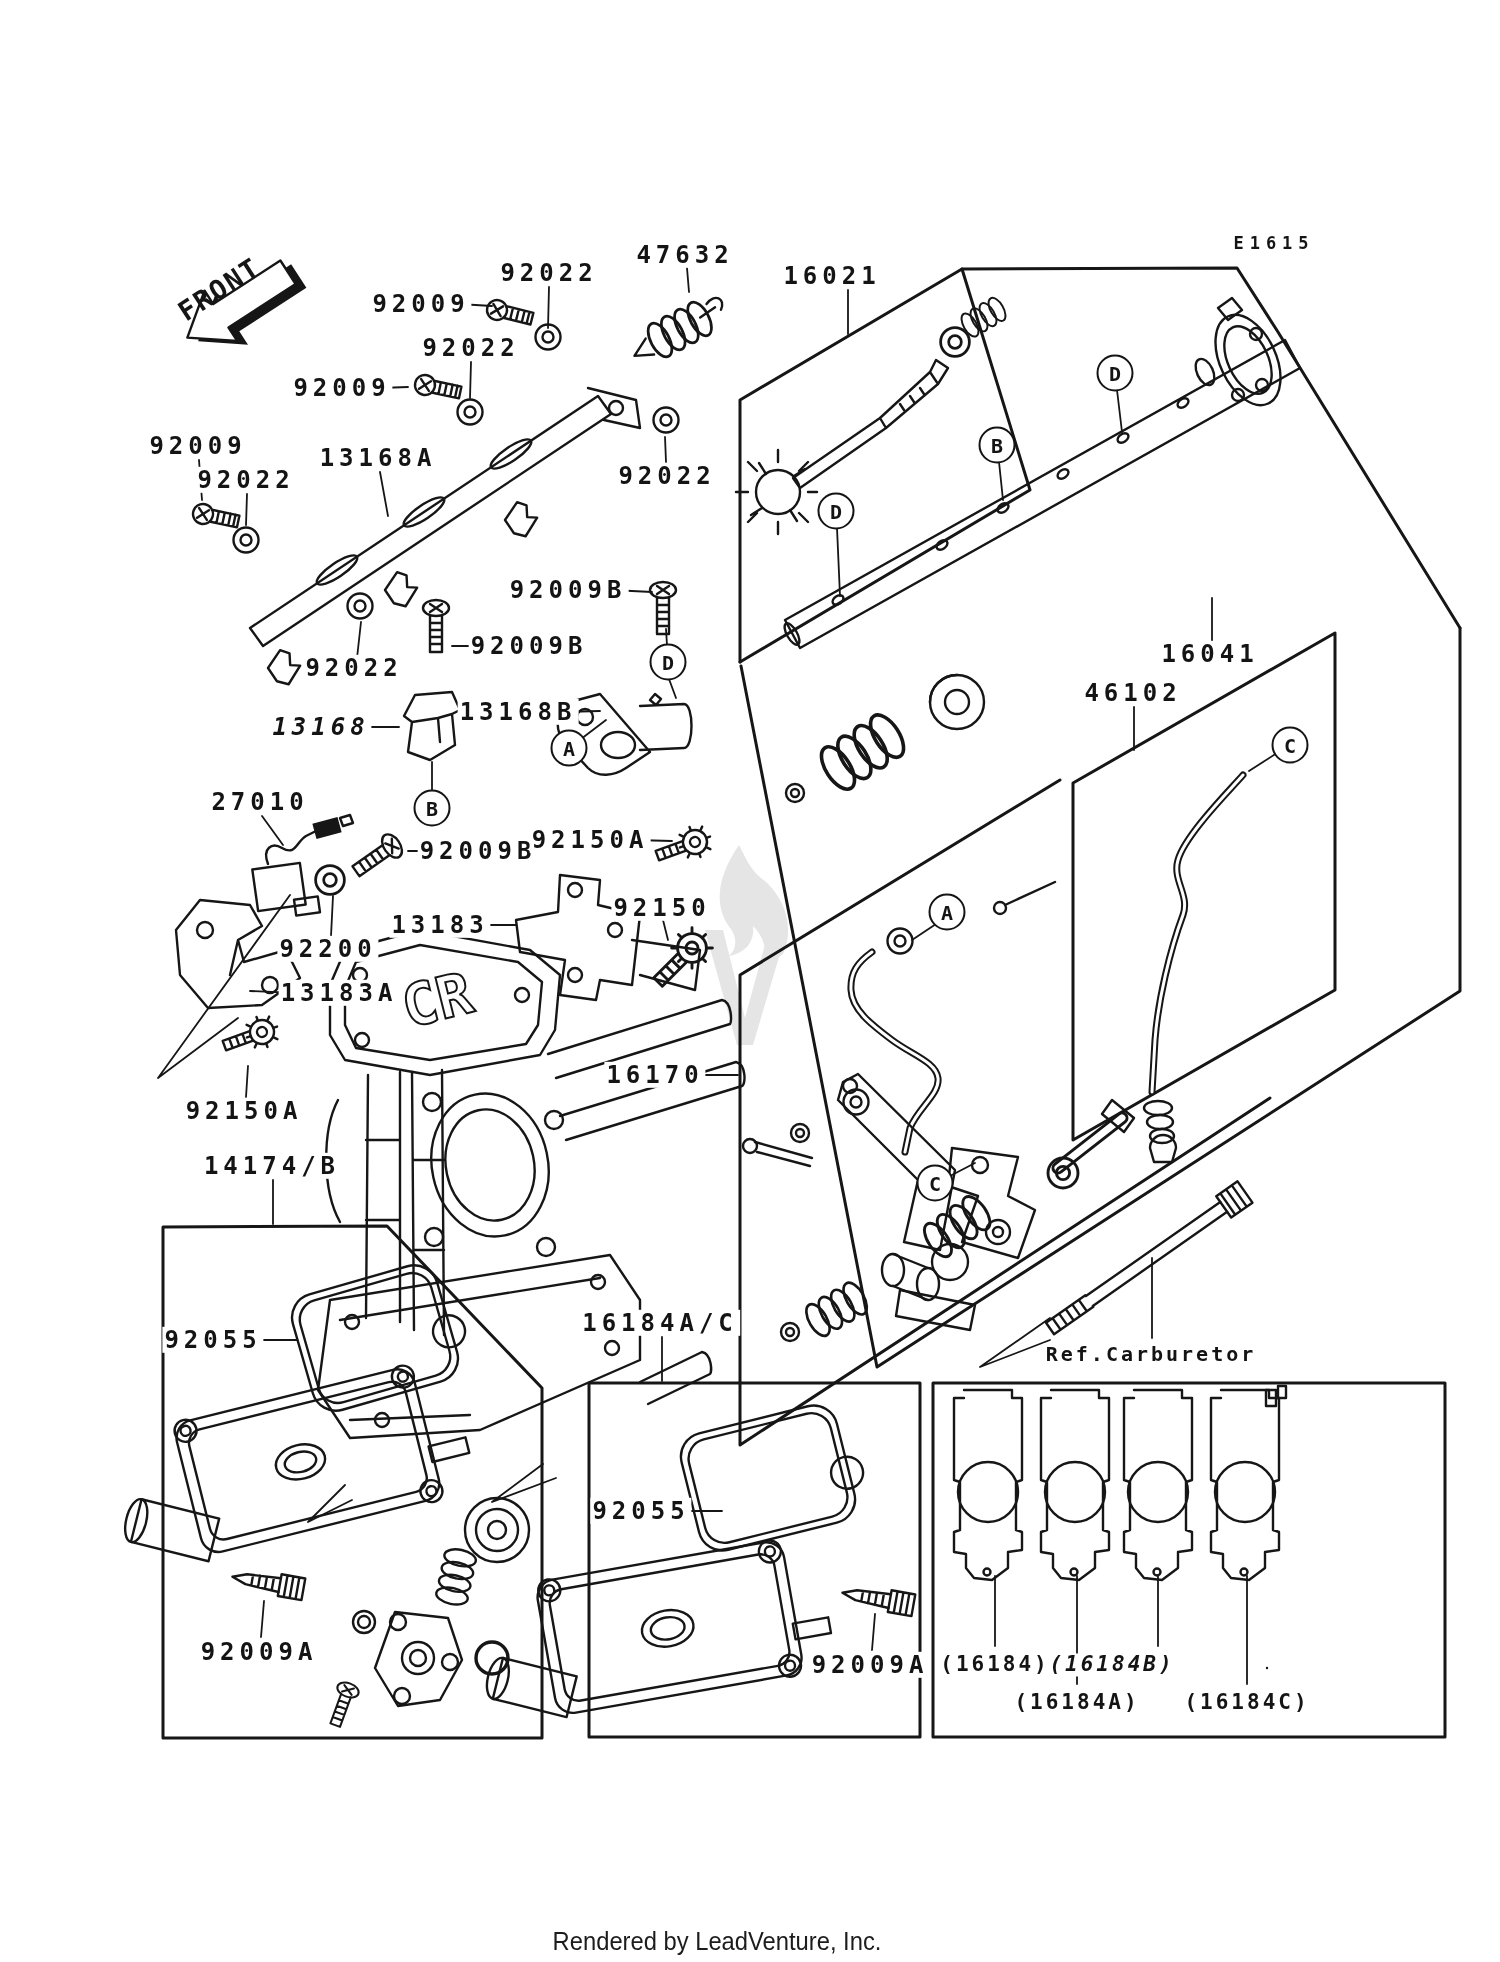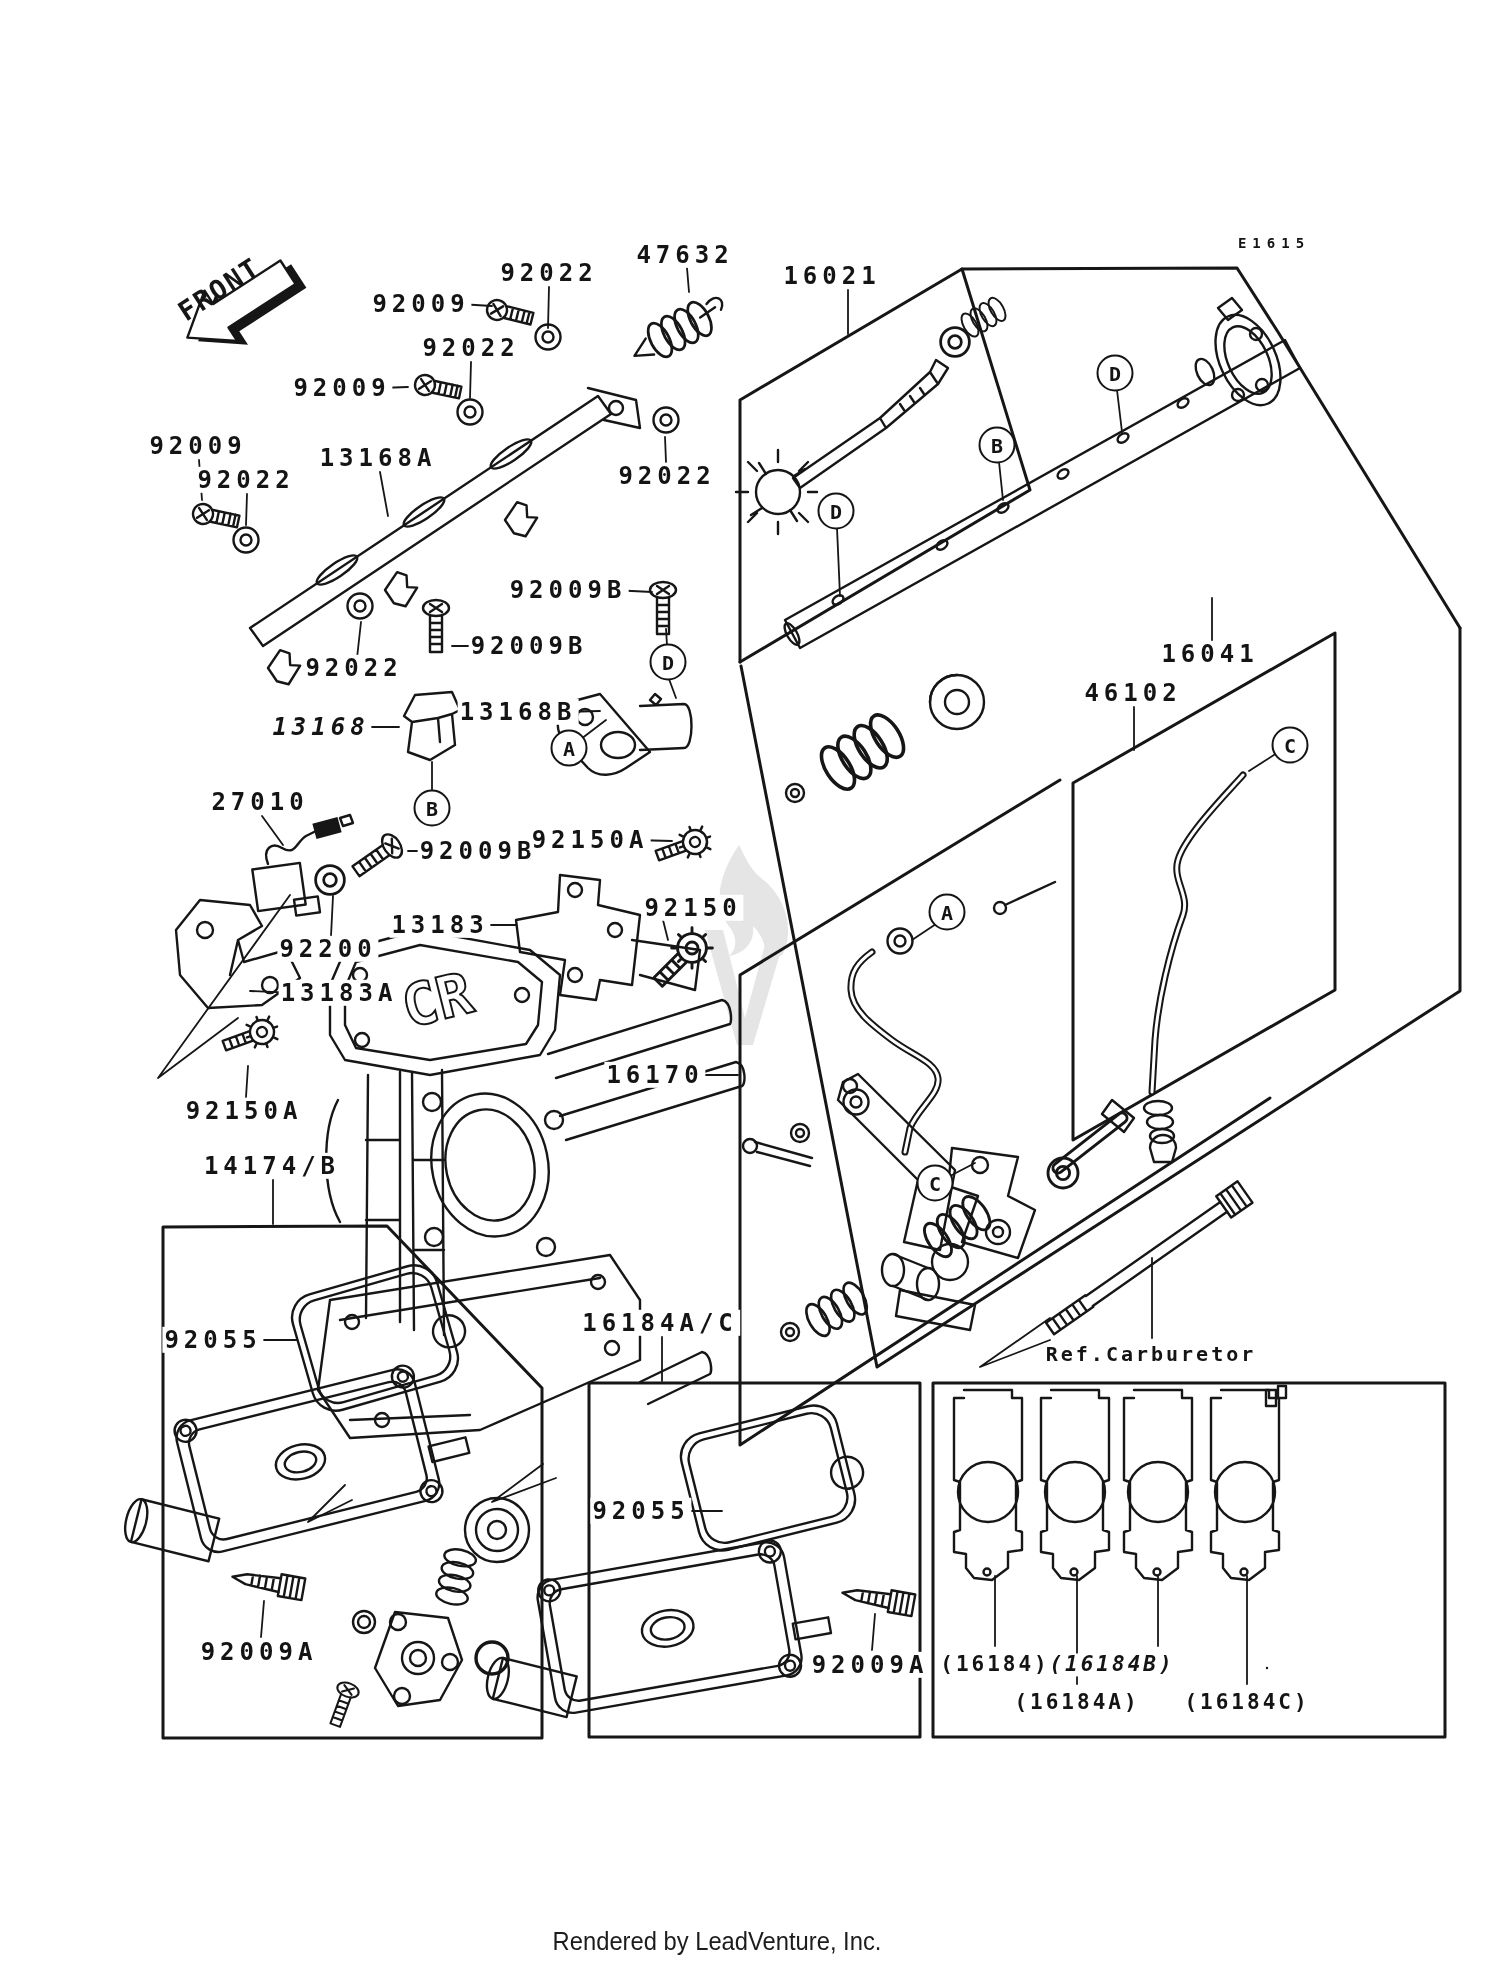--- a/index.html
+++ b/index.html
@@ -10,21 +10,21 @@
   .ln{stroke:#161616;fill:none;stroke-width:2.4;stroke-linecap:round;stroke-linejoin:round;}
   .thick{stroke-width:3;}
   .thin{stroke-width:1.8;}
   .fillk{fill:#161616;stroke:none;}
   .wm{fill:#e5e5e5;stroke:none;}
   .lbl{position:absolute;transform:translate(-50%,-50%);white-space:nowrap;
        font-size:24px;font-weight:600;letter-spacing:5px;color:#141414;background:#fff;
        padding:0 2px;line-height:1.1;}
   .lbl.sm{font-size:21px;letter-spacing:3px;}
   .lbl.ref{font-size:20px;letter-spacing:3px;}
-  .code{position:absolute;transform:translate(-50%,-50%);font-size:14px;font-weight:600;
+  .code{position:absolute;transform:translate(-50%,-50%);font-size:17px;font-weight:600;
         letter-spacing:6px;color:#141414;}
   .co{position:absolute;width:33px;height:33px;border:2.6px solid #141414;border-radius:50%;
       background:#fff;color:#141414;display:flex;align-items:center;justify-content:center;
       font-size:20px;font-weight:700;transform:translate(-50%,-50%);}
   .wm-text{position:absolute;font-family:"Liberation Sans",sans-serif;font-weight:700;
        font-size:47px;letter-spacing:36px;color:#dcdcdc;white-space:nowrap;}
   .footer{position:absolute;transform:translate(-50%,-50%);font-family:"Liberation Sans",sans-serif;
        font-size:25px;color:#1c1c1c;white-space:nowrap;transform:translate(-50%,-50%) scaleX(.95);}
 </style>
 </head>
@@ -424,21 +424,21 @@
 <div class="lbl" style="left:568px;top:590px;">92009B</div>
 <div class="lbl" style="left:529px;top:646px;">92009B</div>
 <div class="lbl" style="left:321px;top:727px;font-style:italic;">13168</div>
 <div class="lbl" style="left:518px;top:712px;">13168B</div>
 <div class="lbl" style="left:260px;top:802px;">27010</div>
 <div class="lbl" style="left:478px;top:851px;">92009B</div>
 <div class="lbl" style="left:328px;top:949px;">92200</div>
 <div class="lbl" style="left:339px;top:993px;">13183A</div>
 <div class="lbl" style="left:590px;top:840px;">92150A</div>
 <div class="lbl" style="left:440px;top:925px;">13183</div>
-<div class="lbl" style="left:693px;top:908px;text-align:right;">92150</div>
+<div class="lbl" style="left:662px;top:908px;text-align:right;">92150</div>
 <div class="lbl" style="left:244px;top:1111px;">92150A</div>
 <div class="lbl" style="left:272px;top:1166px;">14174/B</div>
 <div class="lbl" style="left:655px;top:1075px;">16170</div>
 <div class="lbl" style="left:1210px;top:654px;">16041</div>
 <div class="lbl" style="left:1133px;top:693px;">46102</div>
 <div class="lbl" style="left:213px;top:1340px;">92055</div>
 <div class="lbl" style="left:259px;top:1652px;">92009A</div>
 <div class="lbl" style="left:660px;top:1323px;">16184A/C</div>
 <div class="lbl" style="left:641px;top:1511px;">92055</div>
 <div class="lbl" style="left:870px;top:1665px;">92009A</div>

